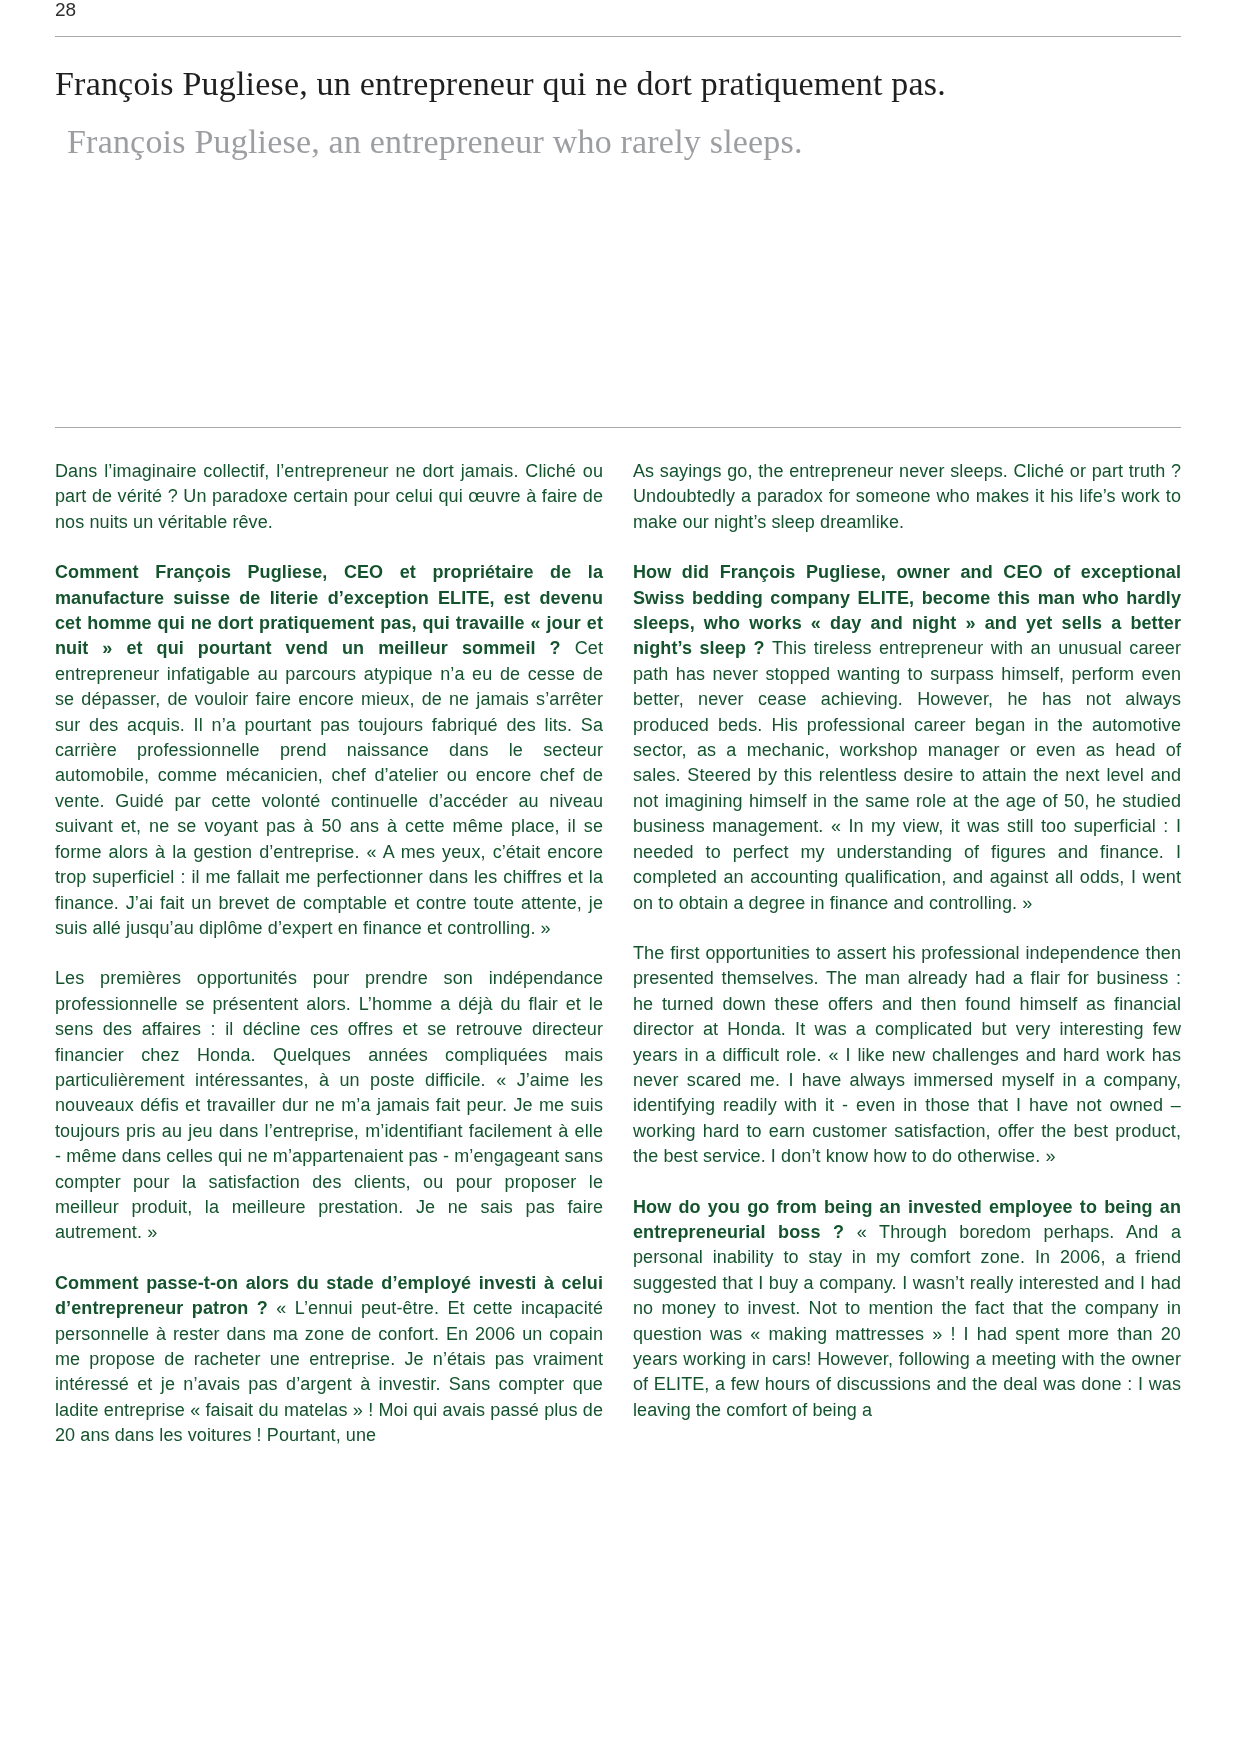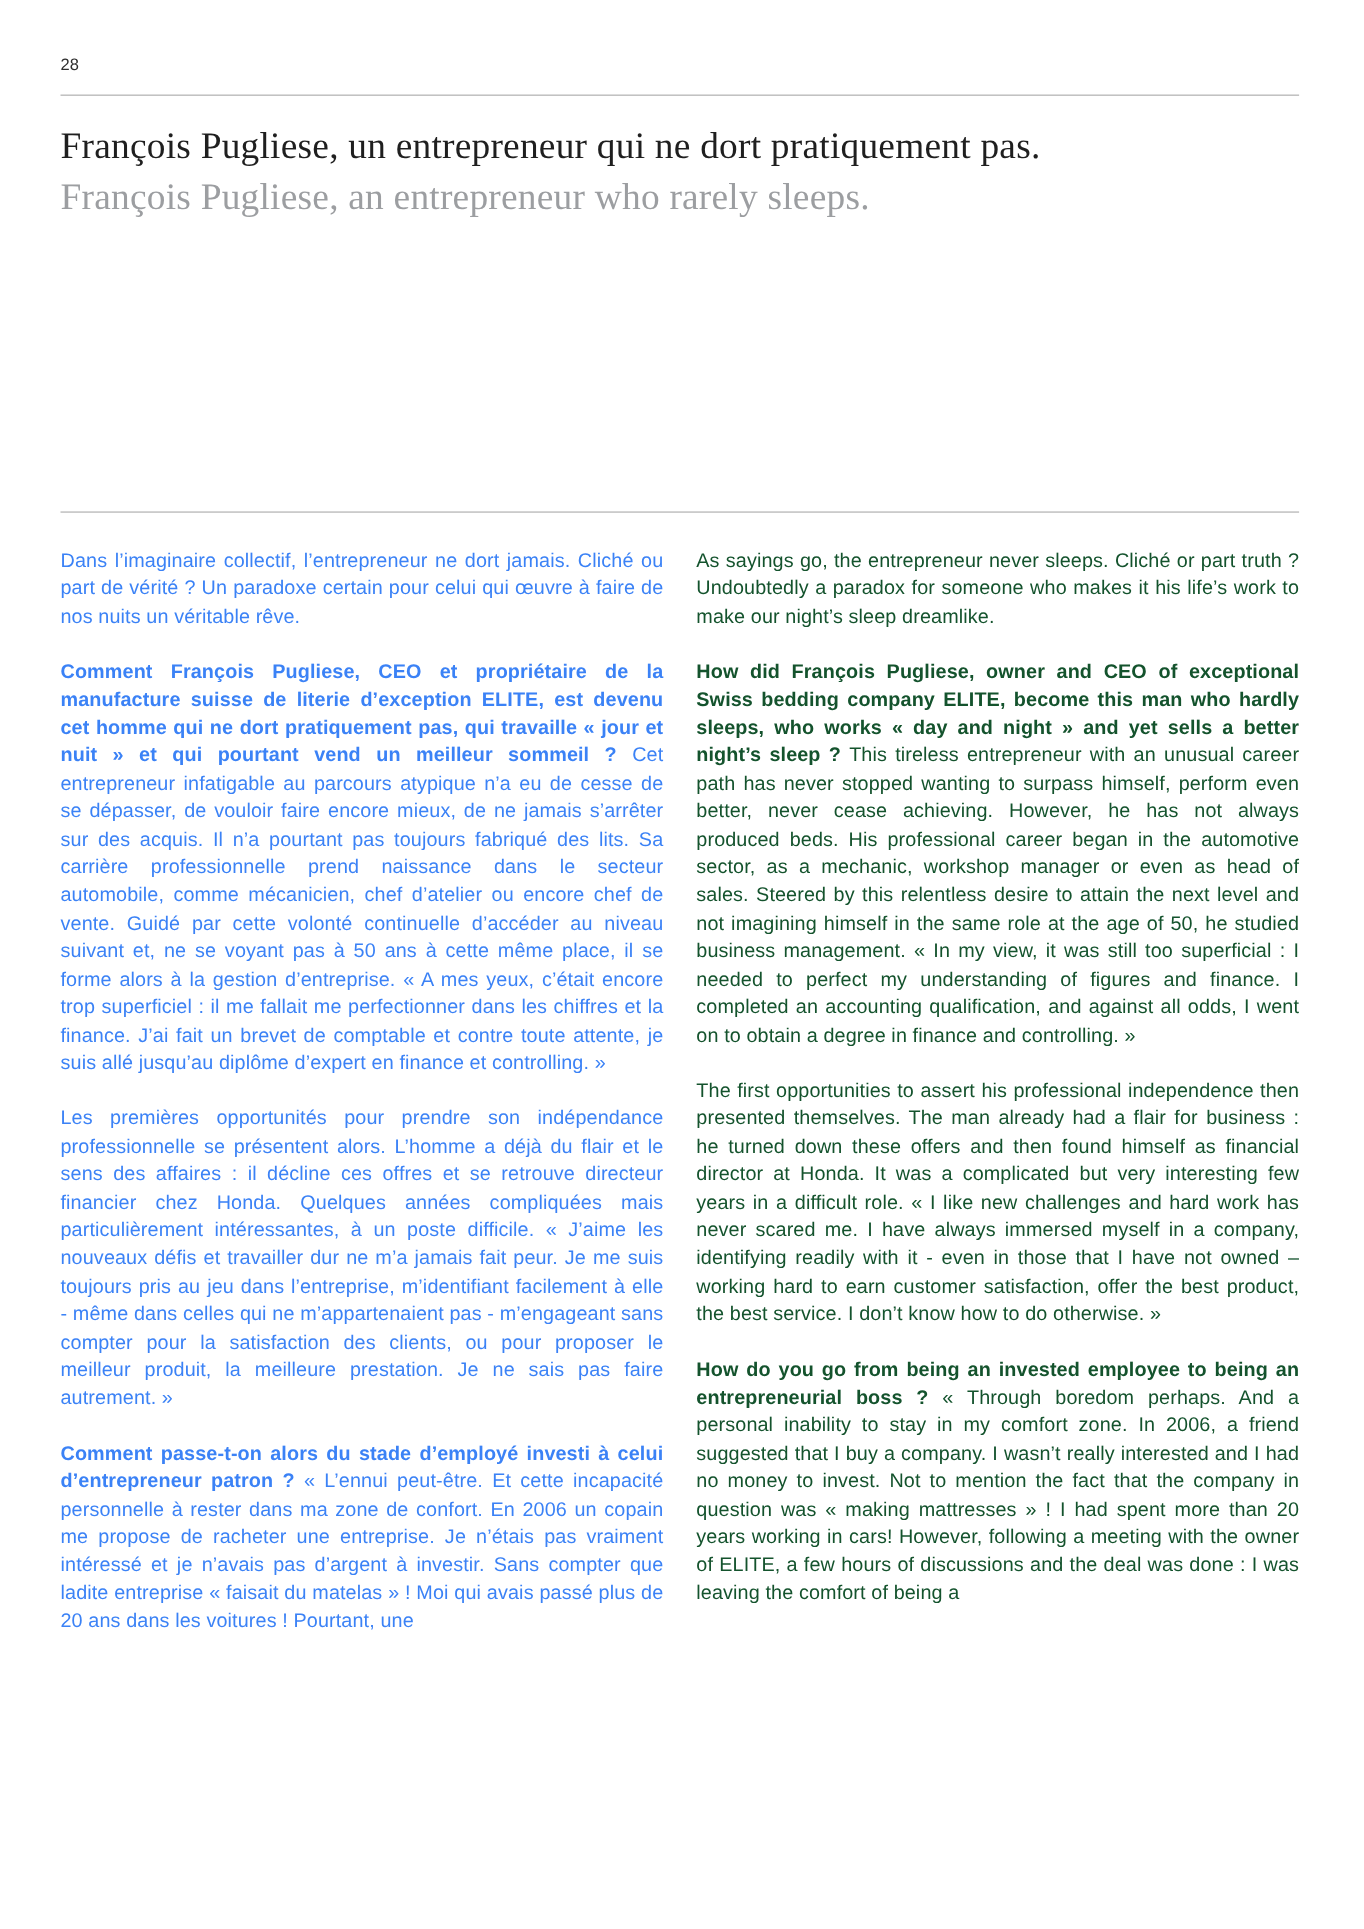--- a/index.html
+++ b/index.html
@@ -11,22 +11,21 @@
     width: 1240px;
     height: 1754px;
     overflow: hidden;
     position: relative;
     font-family: "Liberation Sans", "DejaVu Sans", sans-serif;
   }
   .page {
     padding: 0 59px 0 55px;
   }
   .page-number {
-    padding-top: 50px;
-    font-size: 15px;
+    font-size: 19px;
     line-height: 20px;
     color: #2e2e2e;
   }
   .rule {
     border: 0;
     border-top: 1px solid #a9a9a9;
     margin: 0;
   }
   .rule-top { margin-top: 16px; }
   .article-title {
@@ -37,41 +36,41 @@
     letter-spacing: 0.2px;
     margin: 24px 0 0 0;
     color: #1f1f1f;
   }
   .article-subtitle {
     font-family: "Liberation Serif", "DejaVu Serif", serif;
     font-weight: 400;
     font-size: 34px;
     line-height: 46px;
     letter-spacing: 0.2px;
-    margin: 0;
+    margin: 12px;
     color: #9c9ea1;
   }
   .rule-mid { margin-top: 262px; }
   .columns {
     margin-top: 31px;
     display: flex;
     gap: 30px;
   }
   .column {
     width: 548px;
     flex: 0 0 548px;
   }
   .column p.para {
     margin: 0 0 25px 0;
     font-size: 18px;
     line-height: 25.4px;
     text-align: justify;
     letter-spacing: 0.1px;
   }
-  .column-french { color: #3b82f6; }
+  .column-french { color: #14532d; }
   .column-english { color: #14532d; }
   .column .q { font-weight: 700; }
 </style>
 </head>
 <body>
 
 <div class="page">
 
   <div class="page-number">28</div>
 

